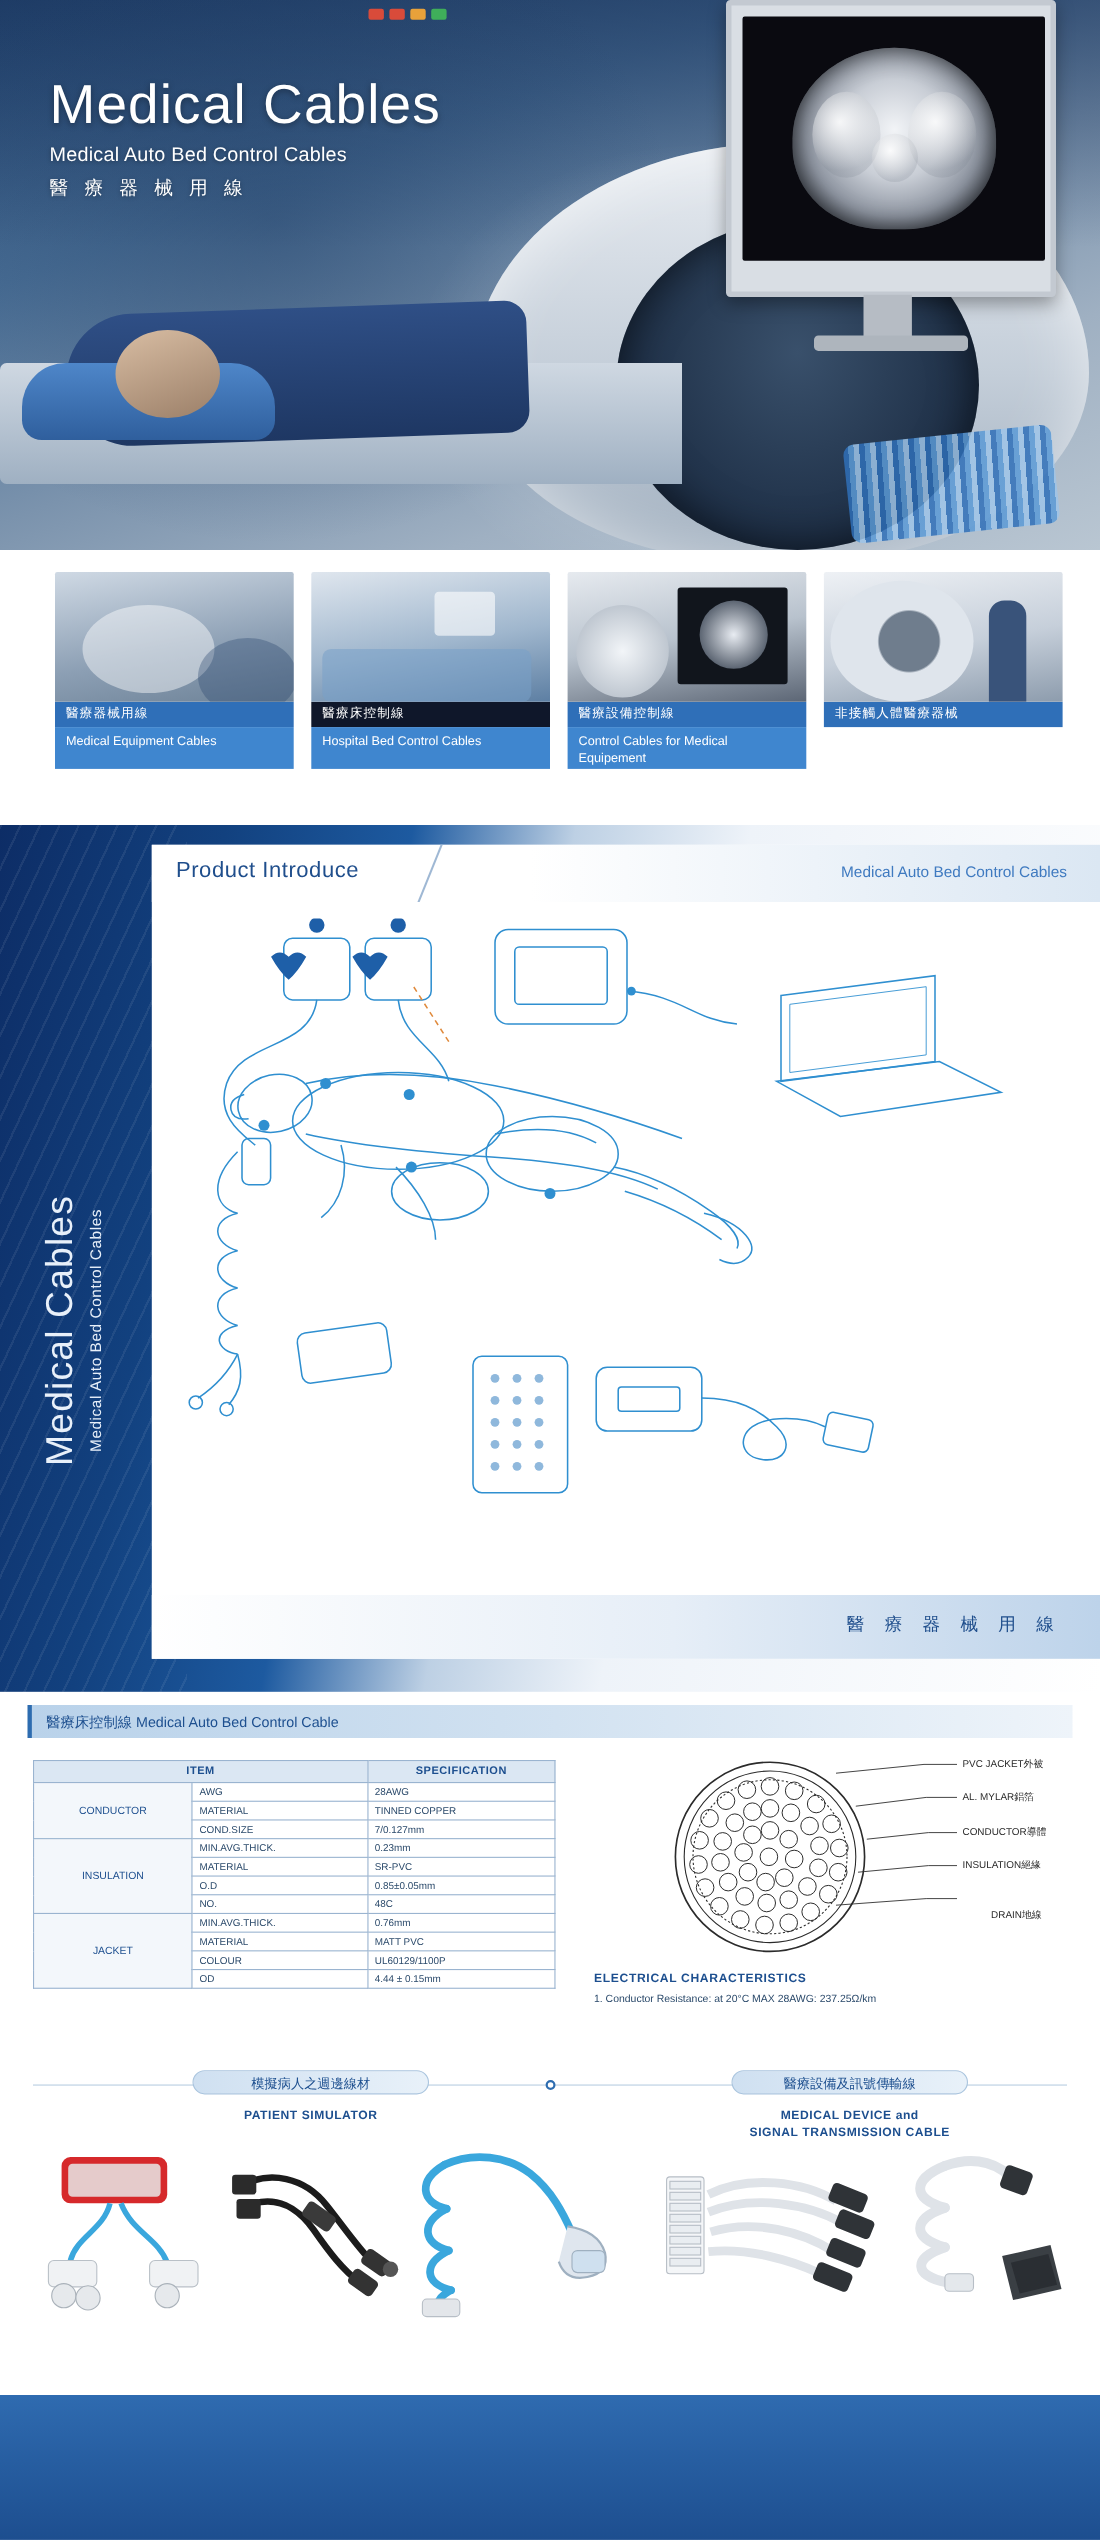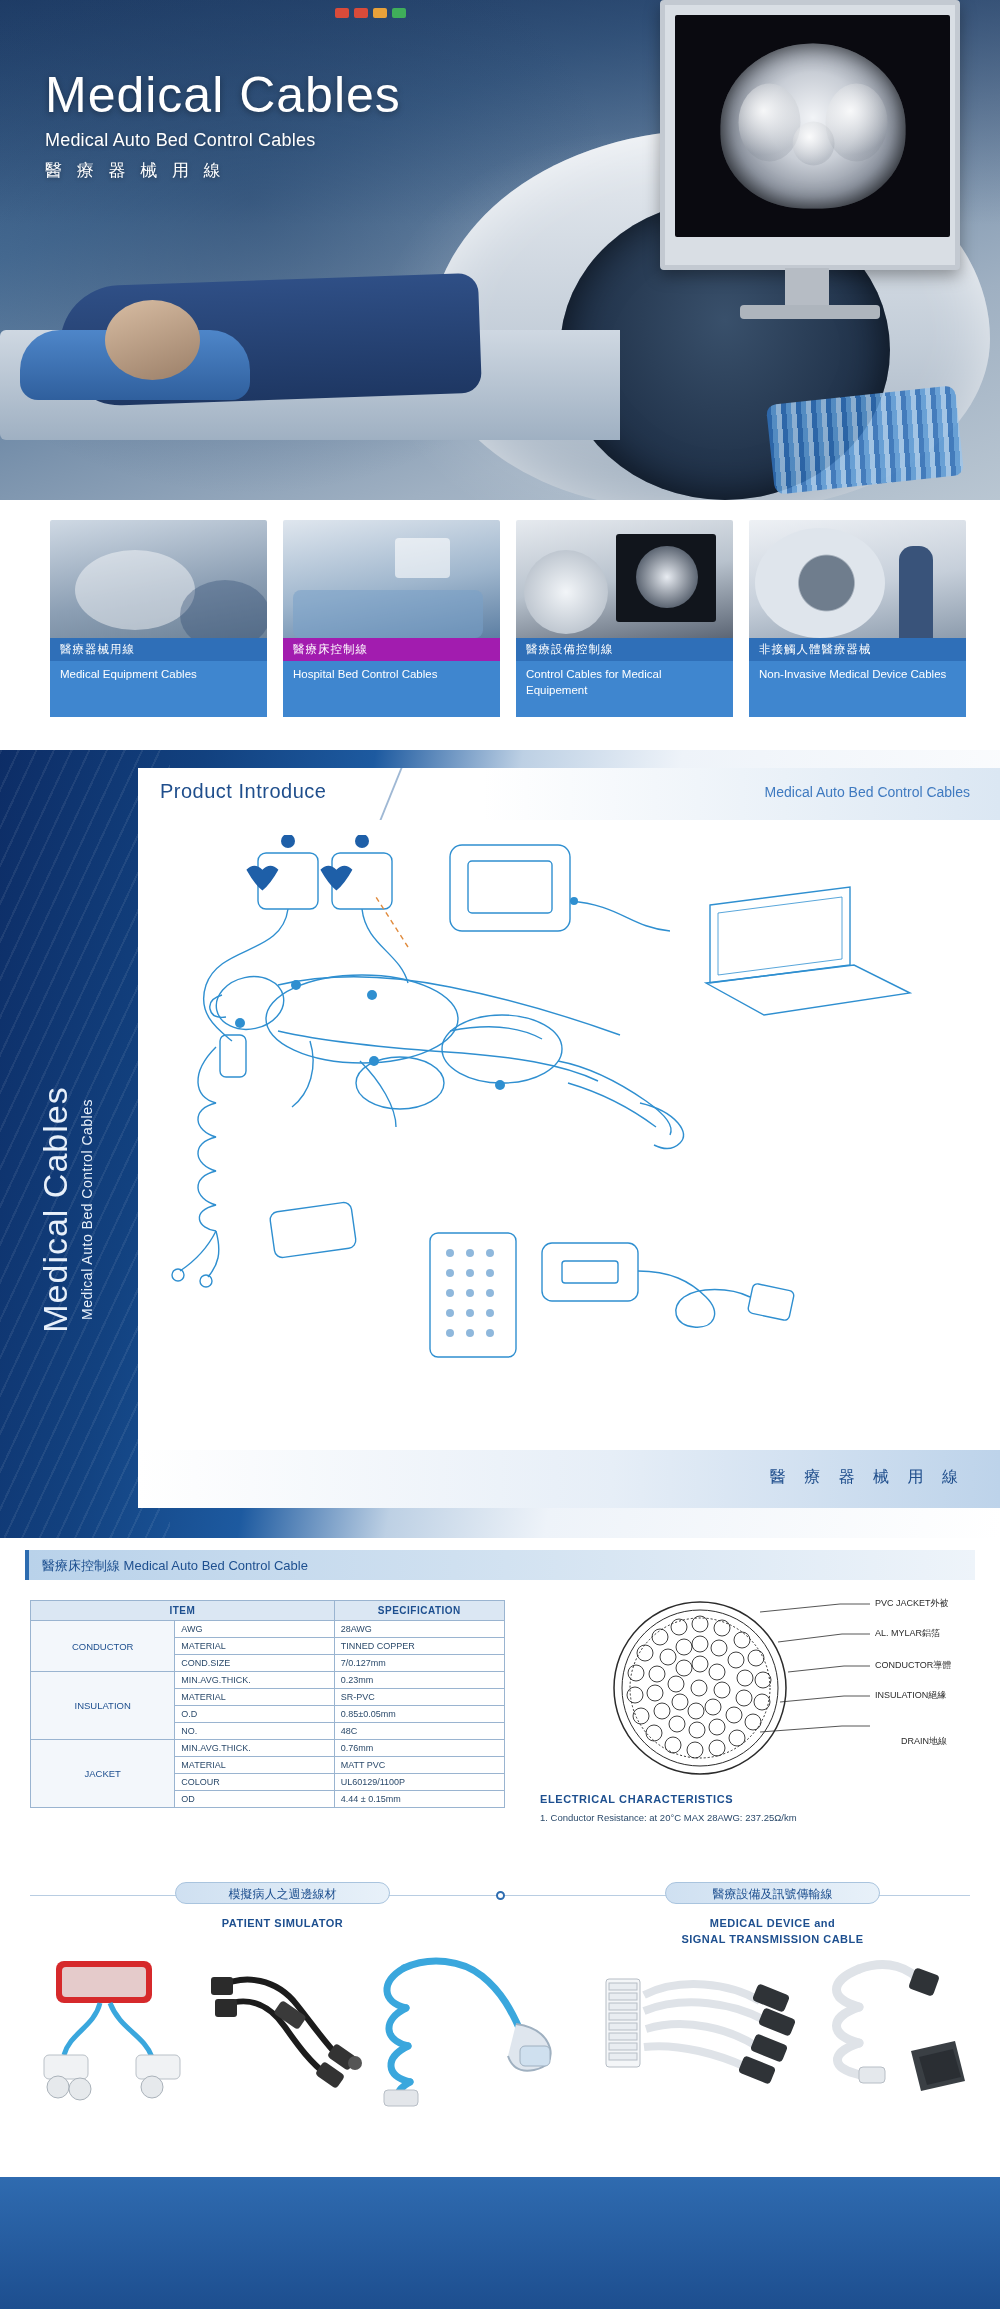--- a/index.html
+++ b/index.html
@@ -108,21 +108,21 @@
     position:absolute; left:0; top:500px; width:1000px; height:250px;
     background:#ffffff;
   }
   .cat-card { position:absolute; top:20px; width:217px; }
   .cat-photo { width:217px; height:118px; border-radius:2px 2px 0 0; position:relative; overflow:hidden; }
   .cat-cn {
     height:23px; line-height:23px; font-size:11.5px; color:#ffffff;
     padding-left:10px; letter-spacing:1px;
   }
   .cat-en {
-    height:56px; font-size:11.5px; color:#ffffff; padding:6px 10px 0 10px; line-height:1.35;
+    height:38px; font-size:11.5px; color:#ffffff; padding:6px 10px 0 10px; line-height:1.35;
   }
   .cat-1 { left:50px; } .cat-2 { left:283px; } .cat-3 { left:516px; } .cat-4 { left:749px; }
 
   .ph-a { background:linear-gradient(170deg,#cfd9e4,#8c9fb4 60%,#6d8297); }
   .ph-b { background:linear-gradient(170deg,#dfe6ee,#9fb6cd 55%,#5d7fa3); }
   .ph-c { background:linear-gradient(170deg,#e6eaef,#b8c2cd 50%,#5c6675); }
   .ph-d { background:linear-gradient(170deg,#eef1f5,#c6cfda 55%,#8d9cad); }
   .ph-ov { position:absolute; border-radius:50%; }
 
   
@@ -274,41 +274,40 @@
     </div>
     <div class="cat-cn" style="background:#2f6fb8">醫療器械用線</div>
     <div class="cat-en" style="background:#3f86cf">Medical Equipment Cables</div>
   </div>
 
   <div class="cat-card cat-2">
     <div class="cat-photo ph-b">
       <div class="ph-ov" style="left:10px;top:70px;width:190px;height:48px;background:rgba(120,160,200,0.55);border-radius:8px;"></div>
       <div class="ph-ov" style="left:112px;top:18px;width:55px;height:40px;background:rgba(255,255,255,0.6);border-radius:4px;"></div>
     </div>
-    <div class="cat-cn" style="background:#a21caf">醫療床控制線</div>
+    <div class="cat-cn" style="background:#0f172a">醫療床控制線</div>
     <div class="cat-en" style="background:#3f86cf">Hospital Bed Control Cables</div>
   </div>
 
   <div class="cat-card cat-3">
     <div class="cat-photo ph-c">
       <div class="ph-ov" style="left:100px;top:14px;width:100px;height:88px;background:#11151c;border-radius:3px;"></div>
       <div class="ph-ov" style="left:120px;top:26px;width:62px;height:62px;background:radial-gradient(circle,#e8ecf2,#5d6673 70%,#161a21);"></div>
       <div class="ph-ov" style="left:8px;top:30px;width:84px;height:84px;background:radial-gradient(circle,#f2f5f8,#aab4c0);"></div>
     </div>
     <div class="cat-cn" style="background:#2f6fb8">醫療設備控制線</div>
     <div class="cat-en" style="background:#3f86cf">Control Cables for Medical Equipement</div>
   </div>
 
   <div class="cat-card cat-4">
     <div class="cat-photo ph-d">
       <div class="ph-ov" style="left:6px;top:8px;width:130px;height:110px;border-radius:50%;background:radial-gradient(circle at 55% 50%,#6f7d8d 0 30%,#dfe5ec 32%);"></div>
       <div class="ph-ov" style="left:150px;top:26px;width:34px;height:92px;background:#39537a;border-radius:14px 14px 0 0;"></div>
     </div>
     <div class="cat-cn" style="background:#2f6fb8">非接觸人體醫療器械</div>
-    <div class="cat-en" style="background:#3f86cf">Non-Invasive Medical Device Cables</div>
   </div>
 </div>
 
 <div class="pi-band">
   <div class="pi-left-art"></div>
 
   <div class="vert-text">
     <div class="vert-main">Medical Cables</div>
     <div class="vert-sub">Medical Auto Bed Control Cables</div>
   </div>

